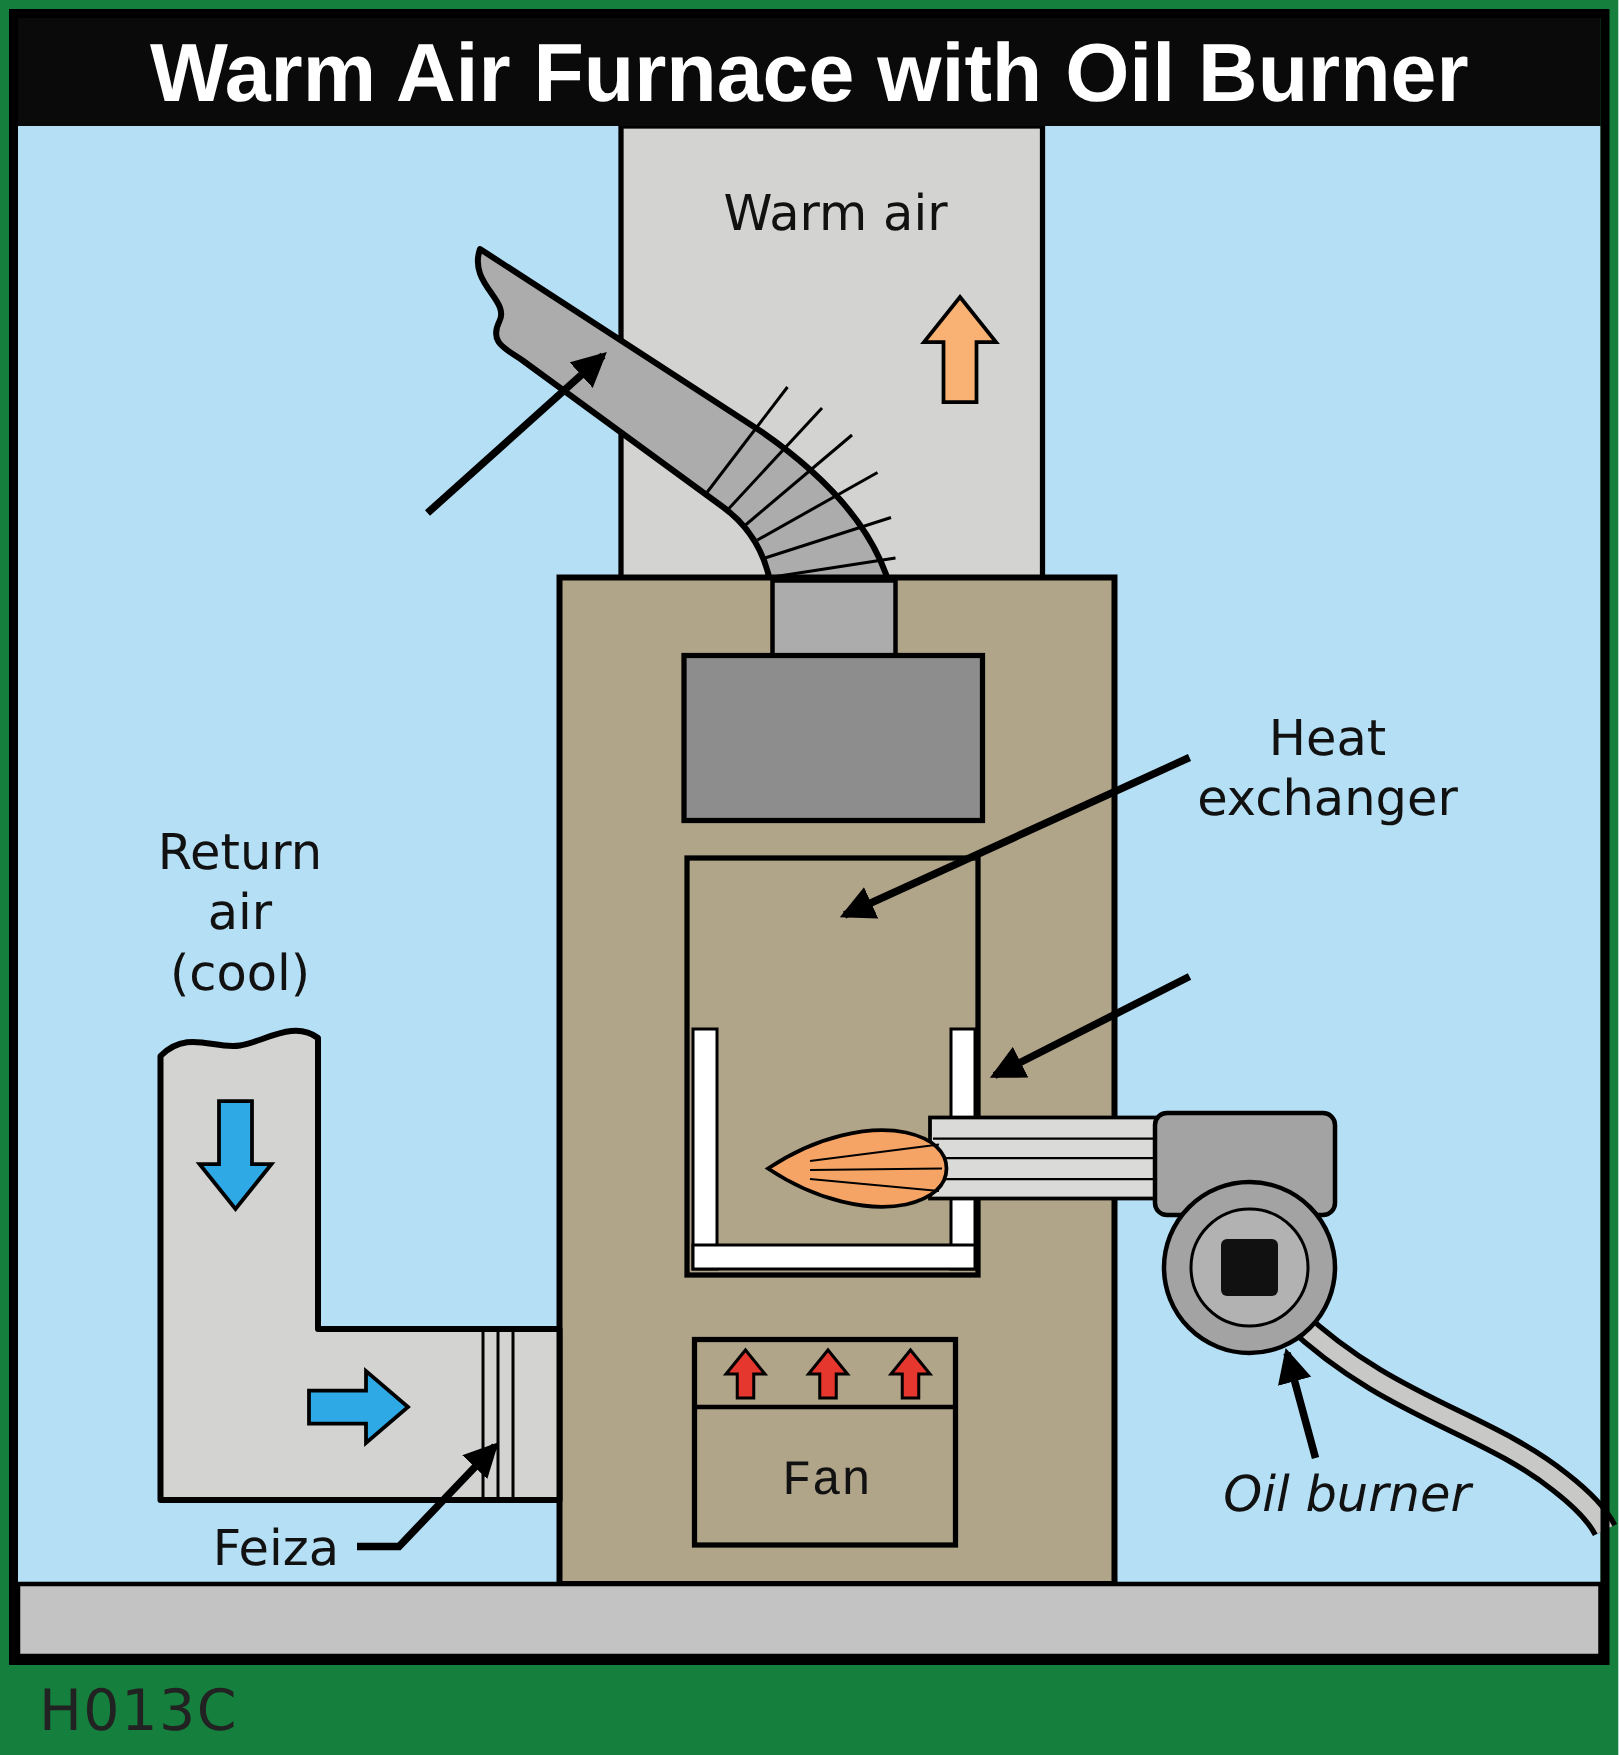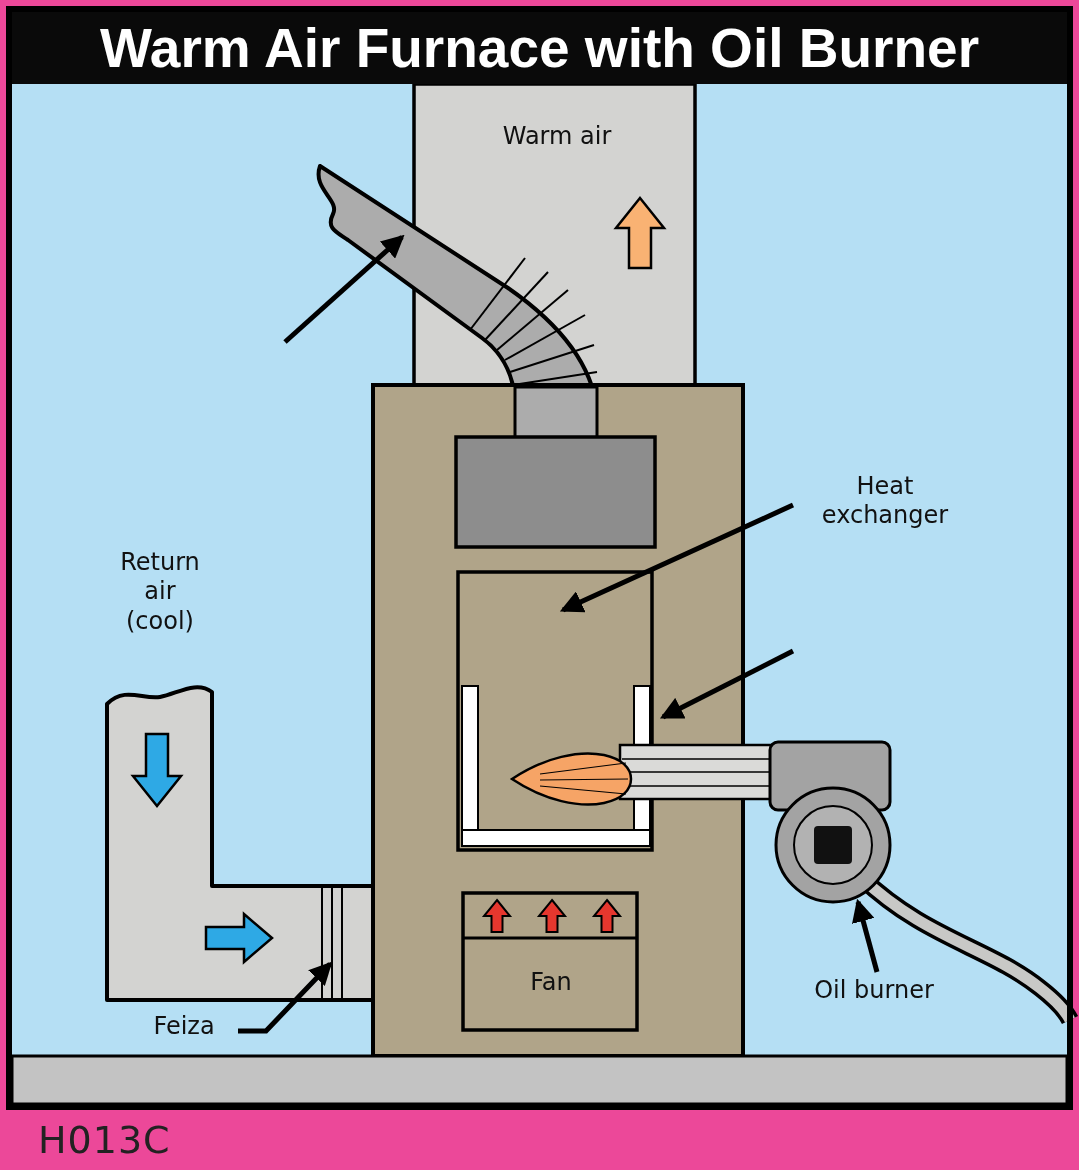--- a/index.html
+++ b/index.html
@@ -1,27 +1,27 @@
 <!DOCTYPE html>
 <html style="--bg: #B5DFF4; --furnace: #B0A489; --duct: #D3D3D1; --flue: #ACACAC; --plenum: #8D8D8D; --burner: #A3A3A3; --burner-inner: #B2B2B2; --tube: #DADAD8; --cable: #C8C8C6; --floor: #C3C3C3; --warm-arrow: #F9B273; --cool-arrow: #2EA9E5; --hot-arrow: #E6372E; --flame: #F6A466; --white: #FFFFFF; --outline: #000000;"><head>
 <meta charset="utf-8">
 <style>
   html,body{margin:0;padding:0;background:#ffffff;}
   .stage{
     position:relative;
     width:1079px;height:1170px;
-    background:#ec4899;
+    background:#15803d;
     font-family:"DejaVu Sans",sans-serif;
     overflow:hidden;
   }
   .stage svg{position:absolute;left:0;top:0;}
   .label{
     position:absolute;
     color:#111;
-    font-size:24px;
+    font-size:33px;
     line-height:1.22;
     text-align:center;
     white-space:pre-line;
     transform:translateX(-50%);
     font-family:"DejaVu Sans",sans-serif;
   }
   .title{
     position:absolute;
     left:0;top:12px;width:1079px;height:72px;
     line-height:72px;
@@ -39,21 +39,20 @@
     color:#111;
     transform:none;
     white-space:nowrap;
   }
   .figure-id{
     position:absolute;
     left:26px;top:1118px;
     font-size:38px;
     color:#222;
     letter-spacing:1px;
-    margin-left:12px;
   }
 </style>
 </head>
 <body>
 
 <div class="stage">
 
   <svg width="1079" height="1170" viewBox="0 0 1079 1170">
     <defs>
       <marker id="ah" viewBox="0 0 10 10" refX="8.5" refY="5" markerWidth="4.6" markerHeight="4.6" orient="auto-start-reverse">
@@ -169,18 +168,18 @@
   </svg>
 
   <div class="title">Warm Air Furnace with Oil Burner</div>
 
   <div class="label" style="left:557px;top:122px;">Warm air</div>
   <div class="label" style="left:885px;top:472px;">Heat
 exchanger</div>
   <div class="label" style="left:160px;top:548px;">Return
 air
 (cool)</div>
-  <div class="label" style="left:874px;top:976px;">Oil burner</div>
+  <div class="label" style="left:898px;top:976px;font-style:italic;">Oil burner</div>
   <div class="label" style="left:184px;top:1012px;">Feiza</div>
-  <div class="label" style="left:551px;top:968px;">Fan</div>
+  <div class="label" style="left:551px;top:968px;font-family:Liberation Mono, monospace;">Fan</div>
 
   <div class="figure-id">H013C</div>
 </div>
 
 </body></html>

